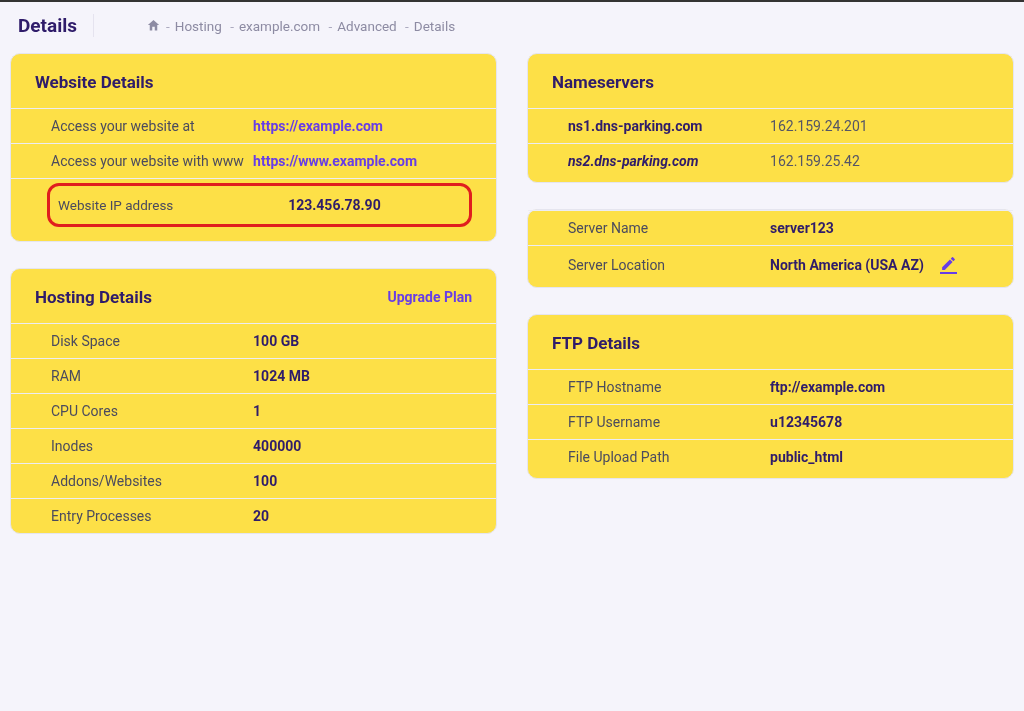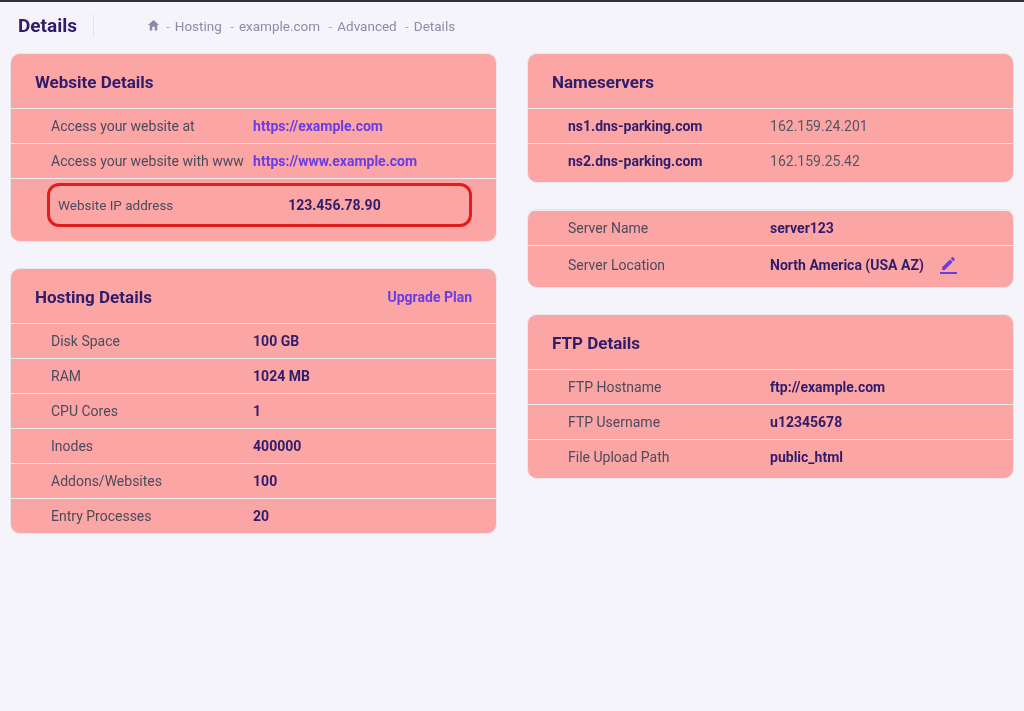--- a/index.html
+++ b/index.html
@@ -35,21 +35,21 @@
   .breadcrumb .sep { margin: 0 5px; color: #a9a7bd; }
   .breadcrumb .item { color: #8d8ba3; }
   .home-icon svg { width: 15px; height: 15px; fill: #8d8ba3; display: block; }
   .columns {
     display: flex;
     gap: 30px;
     padding: 0 10px 0 10px;
   }
   .col { flex: 1; display: flex; flex-direction: column; gap: 26px; }
   .card {
-    background: #fca5a5;
+    background: #fde047;
     border: 1px solid #e5e5ef;
     border-radius: 10px;
     padding: 0 0 4px 0;
   }
   .card-header {
     display: flex;
     align-items: center;
     justify-content: space-between;
     padding: 18px 24px 16px 24px;
   }
@@ -201,21 +201,21 @@
     <div class="card">
       <div class="card-header">
         <div class="card-title">Nameservers</div>
       </div>
       <div class="rows">
         <div class="row indent">
           <div class="label" style="font-weight:700;color:#2f1c6a;">ns1.dns-parking.com</div>
           <div class="value normal">162.159.24.201</div>
         </div>
         <div class="row indent">
-          <div class="label" style="font-weight:700;color:#2f1c6a;">ns2.dns-parking.com</div>
+          <div class="label" style="font-weight:700;color:#2f1c6a;font-style:italic;">ns2.dns-parking.com</div>
           <div class="value normal">162.159.25.42</div>
         </div>
       </div>
     </div>
 
     <div class="card">
       <div class="rows">
         <div class="row indent">
           <div class="label">Server Name</div>
           <div class="value">server123</div>

